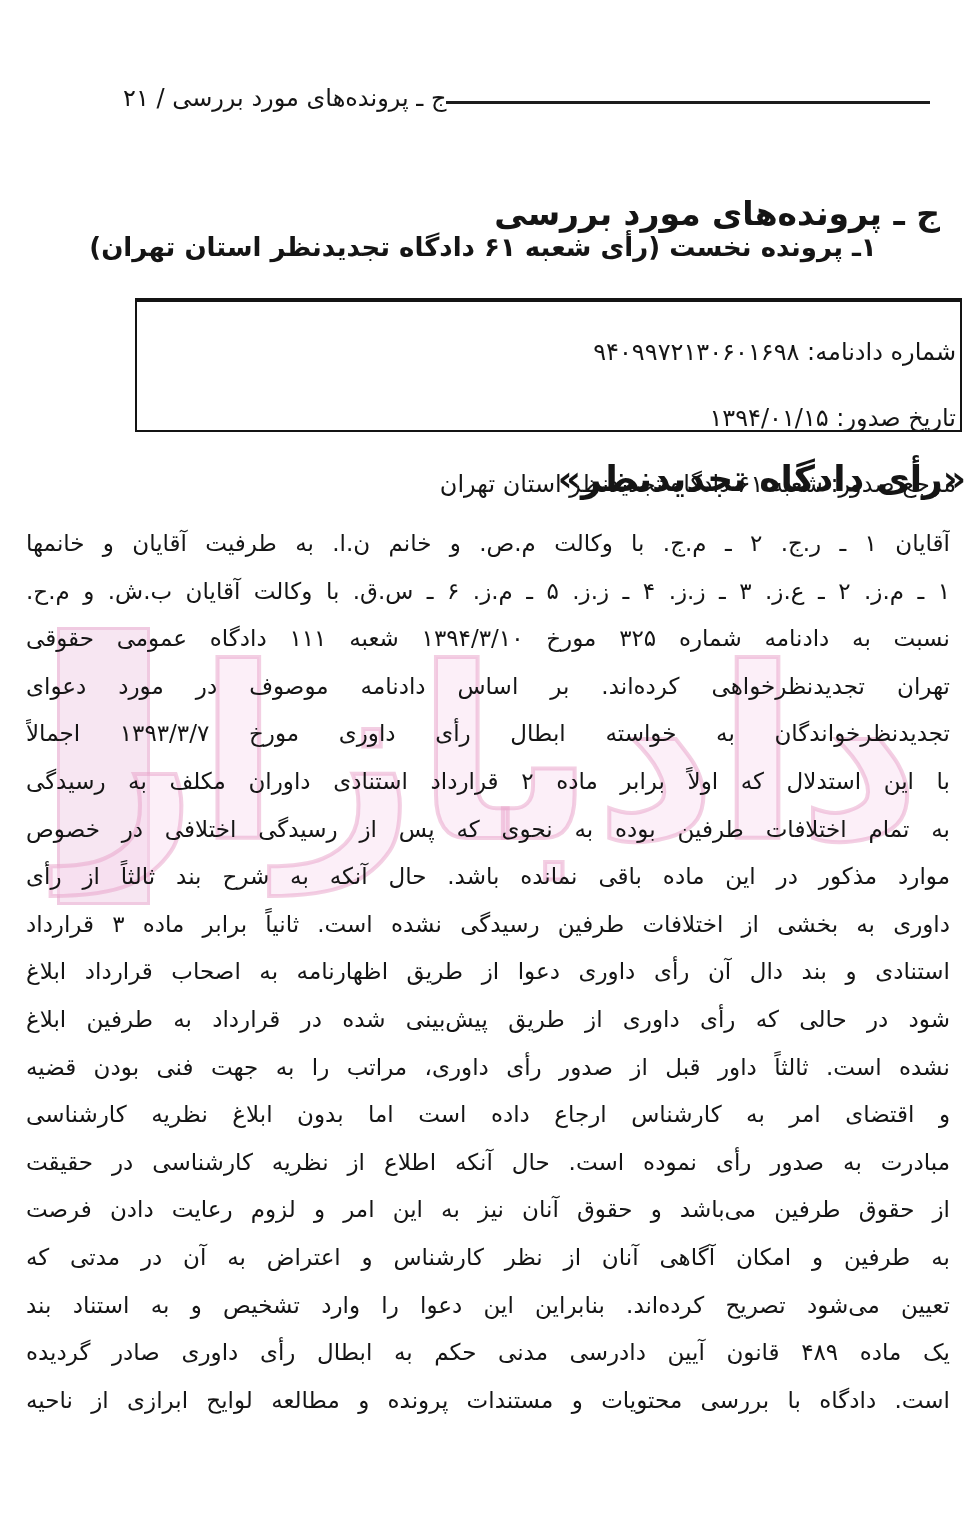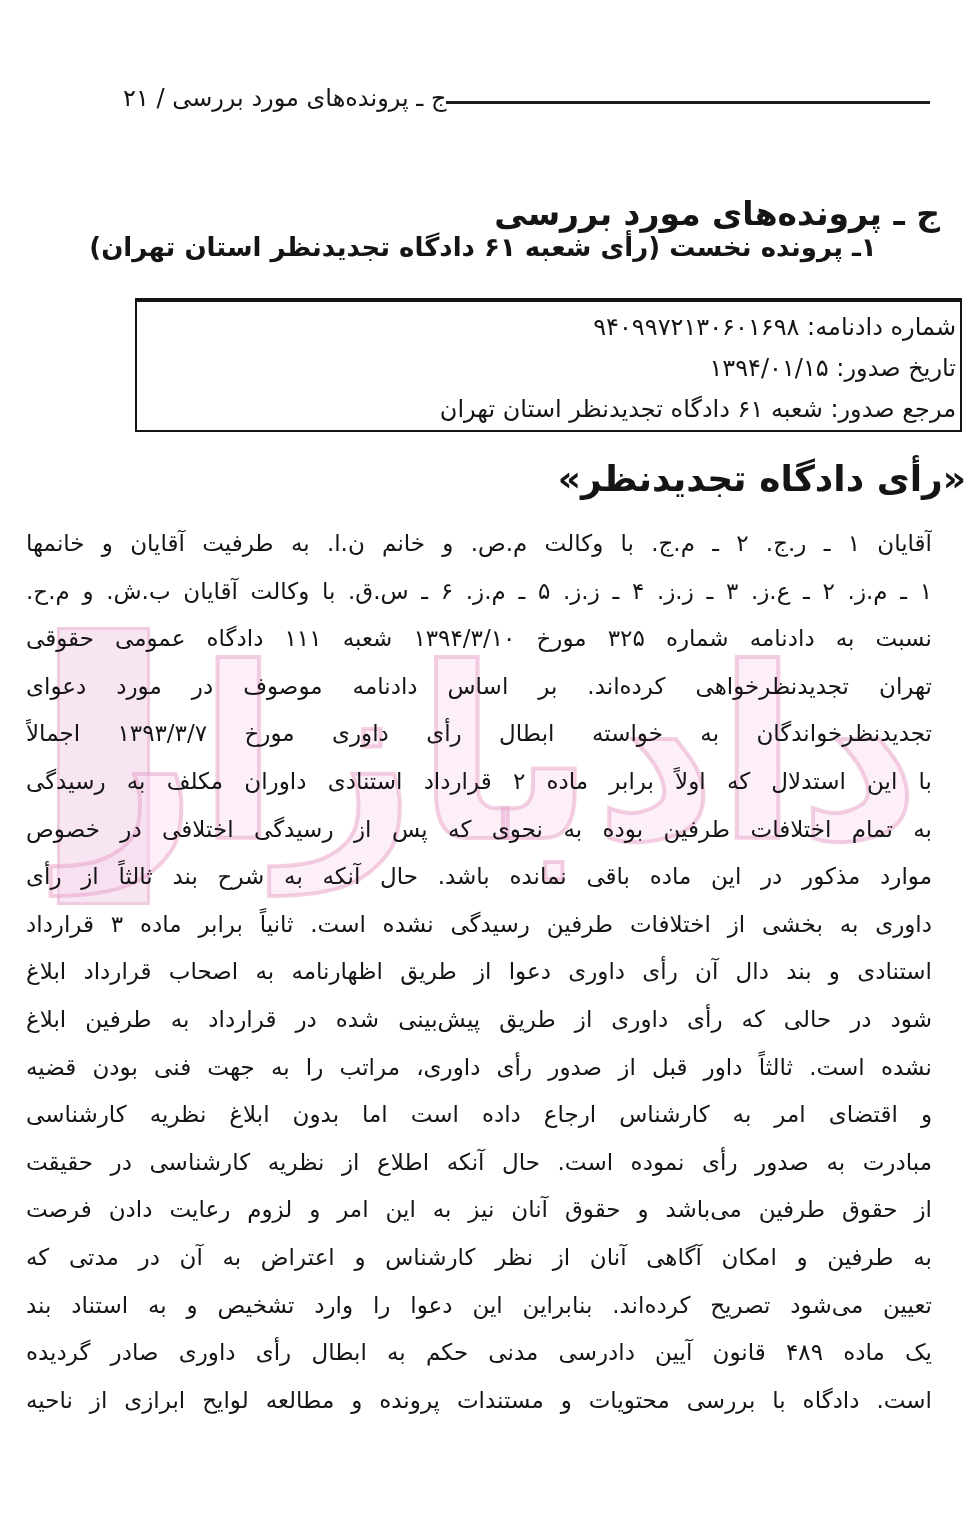--- a/index.html
+++ b/index.html
@@ -53,32 +53,32 @@
     font-size:26px; font-weight:bold; text-align:center;
   }
 
   
   .case-box {
     position:absolute; top:298px; left:135px; right:4px; height:134px; z-index:1;
     border:2px solid #141414; border-top-width:4px;
     padding:5px 4px 0 4px;
   }
   .case-box .box-line {
-    font-size:24px; line-height:41px; text-align:right; white-space:nowrap;
+    font-size:24px; line-height:41px; text-align:right; white-space:nowrap;margin-top:25px;
   }
 
   
   .ruling-heading {
     position:absolute; top:458px; left:0; right:0; z-index:1;
     font-size:36px; font-weight:bold; text-align:right;
   }
 
   
   .body-text {
-    position:absolute; top:520px; left:26px; right:34px; z-index:1;
+    position:absolute; top:520px; left:26px; right:16px; z-index:1;
   }
   .body-line {
     height:47.6px; line-height:47.6px; font-size:23px;
     text-align:justify; text-align-last:justify;
     overflow:hidden; white-space:normal;
   }
 </style>
 </head>
 <body>
 

